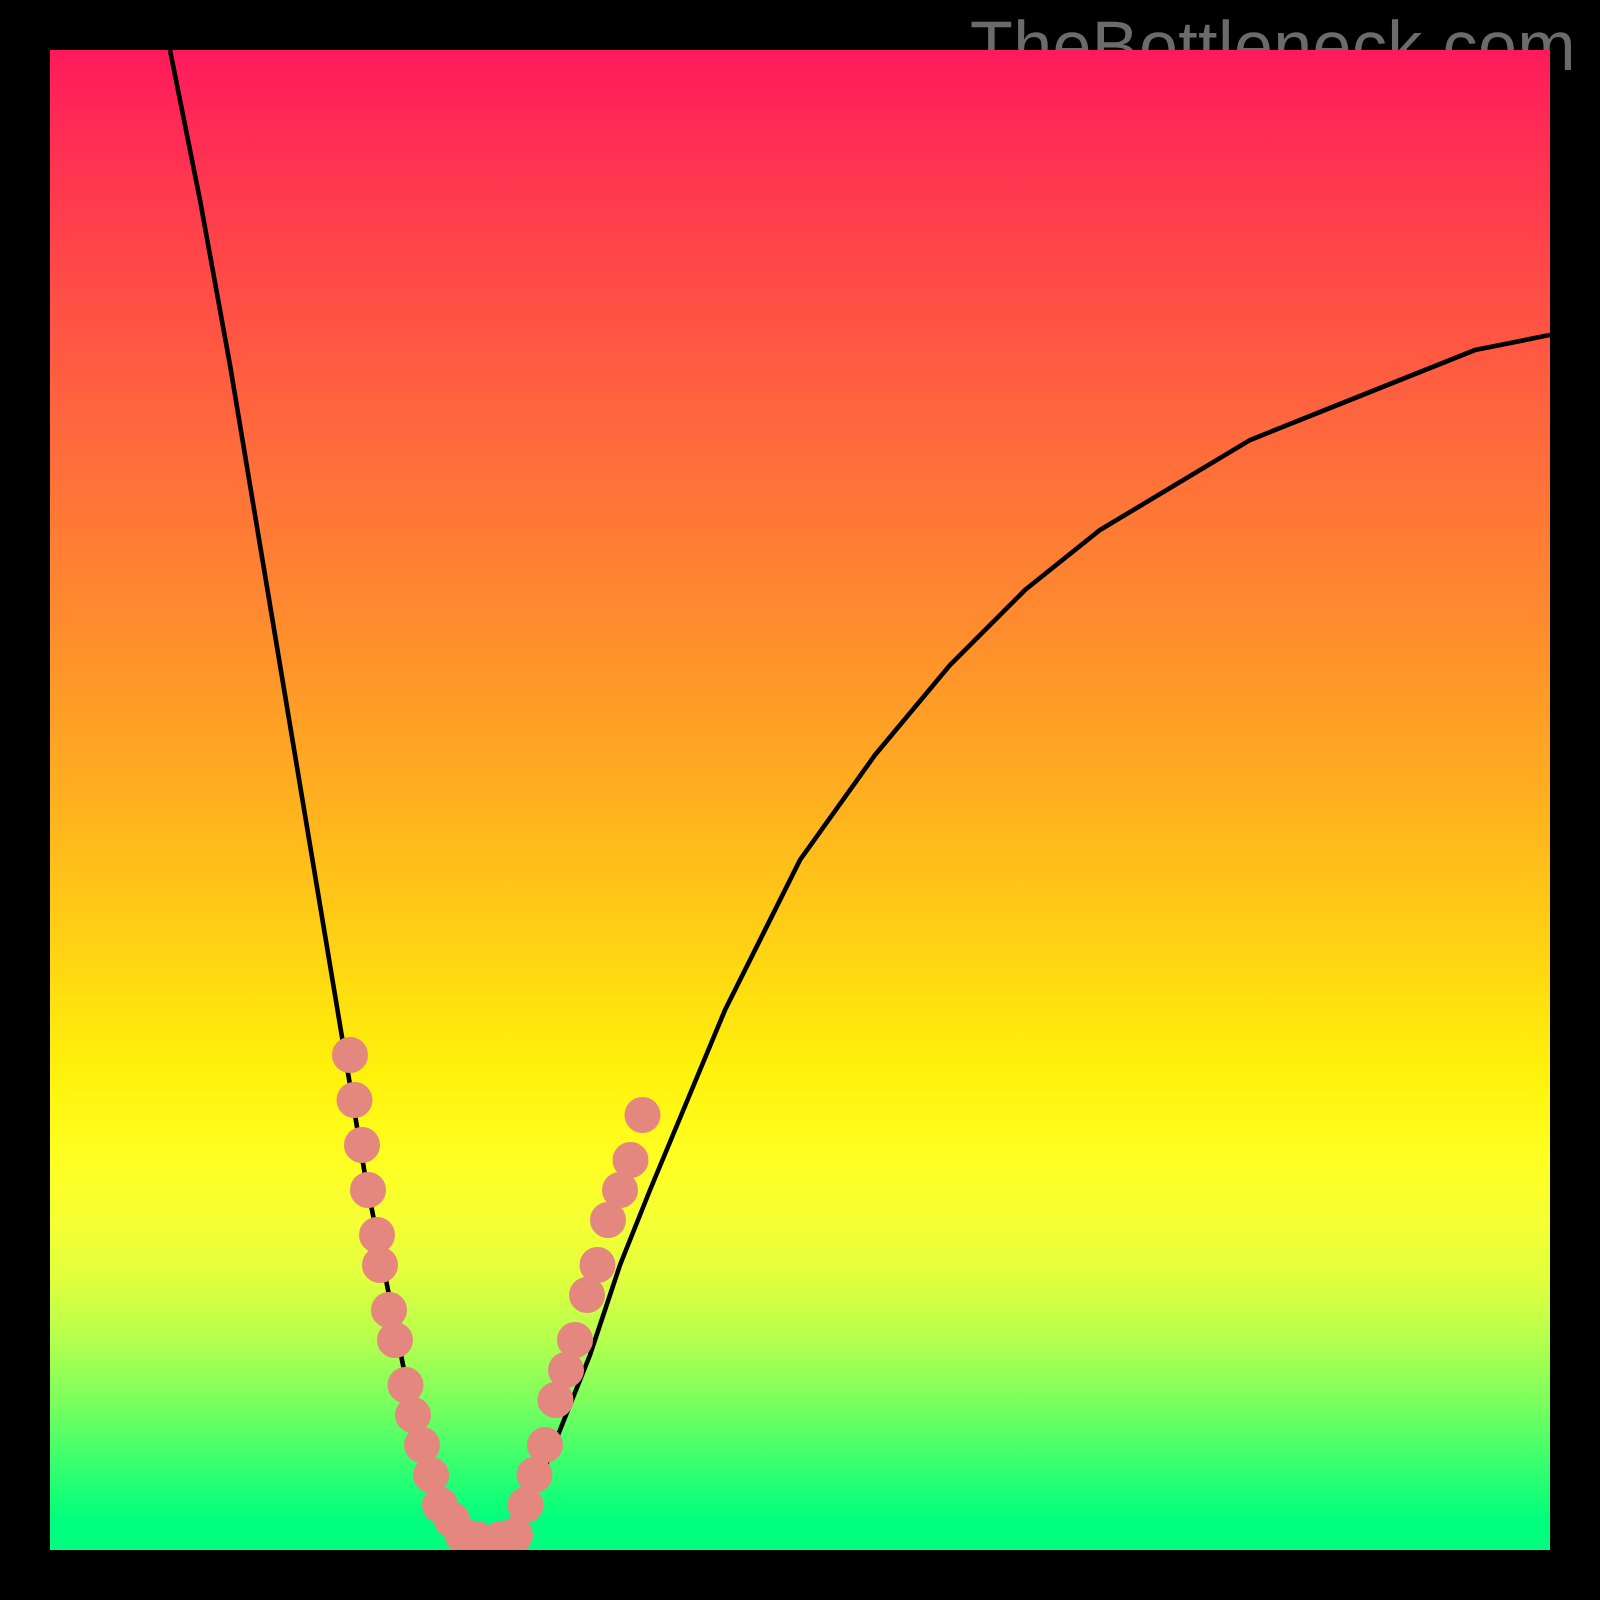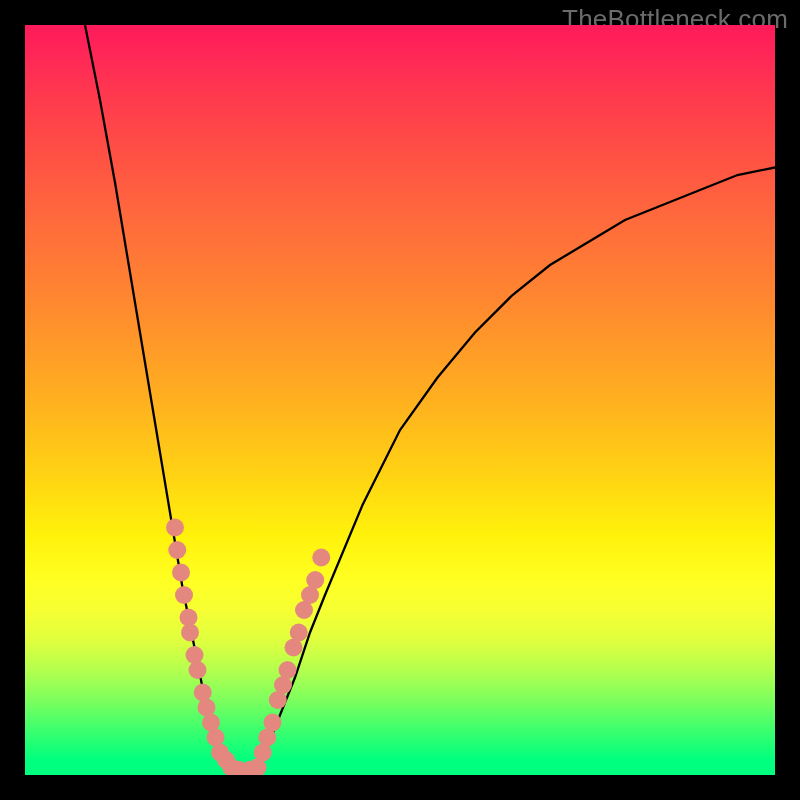--- a/index.html
+++ b/index.html
@@ -43,21 +43,21 @@
       #3cff6e 94%,
       #00ff7e 98%,
       #00ff7e 100%
     );
   }
   .watermark {
     position: absolute;
     top: 4px;
     right: 12px;
     color: #6b6b6b;
-    font-size: 26px;
+    font-size: 35px;
     letter-spacing: 0.2px;
     font-weight: 400;
     user-select: none;
     text-align: right;
   }
   svg.curves {
     position: absolute;
     left: 0;
     top: 0;
     width: 750px;

